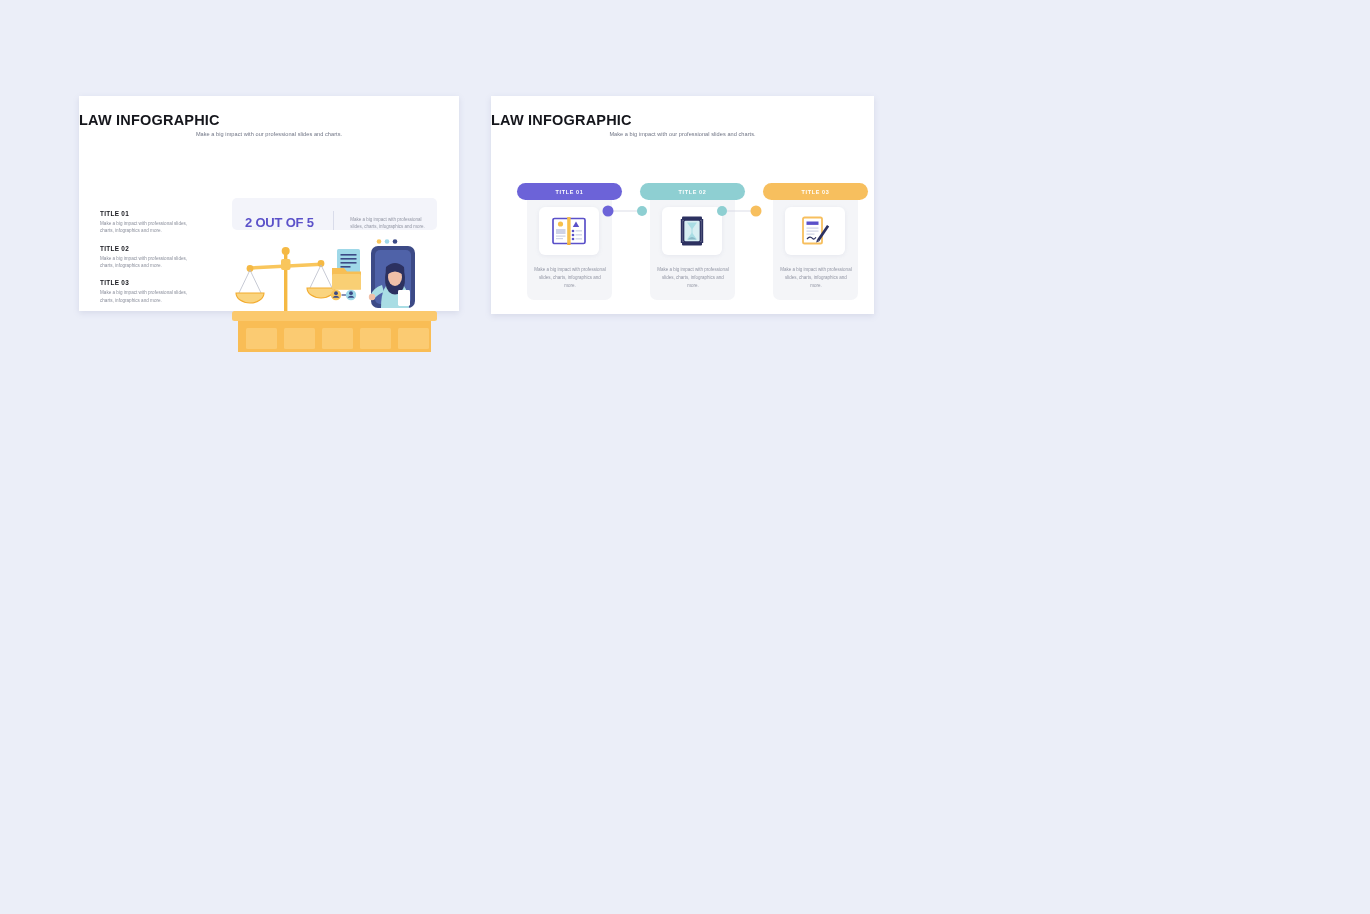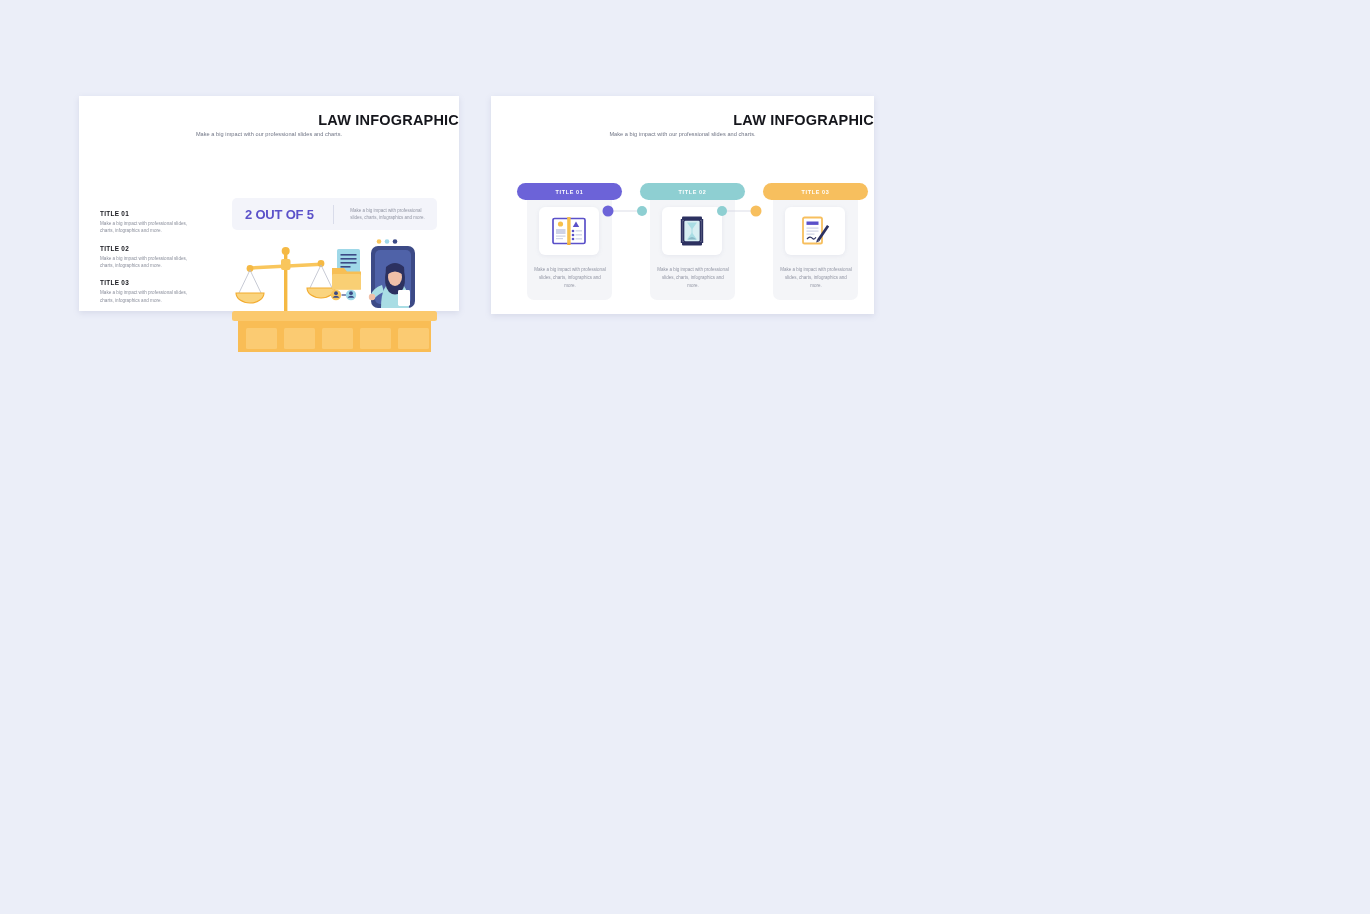--- a/index.html
+++ b/index.html
@@ -13,21 +13,21 @@
 
   .slide{
     position:absolute;
     background:#ffffff;
     box-shadow:0 2px 6px rgba(120,130,170,.18);
   }
   #slide-1{left:79px;top:96px;width:380px;height:215px;}
   #slide-2{left:491px;top:96px;width:383px;height:218px;}
 
   .slide-title{
-    text-align:right;
+    text-align:left;
     font-size:14.5px;
     font-weight:bold;
     letter-spacing:.2px;
     color:#15161c;
     margin:0;
     padding-top:16px;
   }
   .slide-sub{
     text-align:center;
     font-size:5.6px;
@@ -44,21 +44,21 @@
     font-size:6.4px;font-weight:bold;color:#15161c;
     letter-spacing:.3px;margin:0 0 3px 0;
   }
   .s1-item-text{
     font-size:4.6px;color:#8b8f9c;line-height:1.55;margin:0;
   }
 
   .statbox{
     position:absolute;left:153px;top:61px;width:205px;height:32px;
     background:#f3f4fa;border-radius:5px;
-    display:flex;align-items:center;gap:8px;
+    display:flex;align-items:flex-end;gap:8px;
   }
   .stat-num{
     font-size:13px;font-weight:bold;color:#5b51c9;
     padding-left:13px;letter-spacing:-.2px;white-space:nowrap;
   }
   .stat-div{width:1px;height:19px;background:#d9dcea;margin:0 9px 0 11px;}
   .stat-text{font-size:4.5px;color:#9195a3;line-height:1.6;padding-right:10px;}
 
   .illus{position:absolute;left:153px;top:100px;width:205px;height:115px;overflow:hidden;}
 

